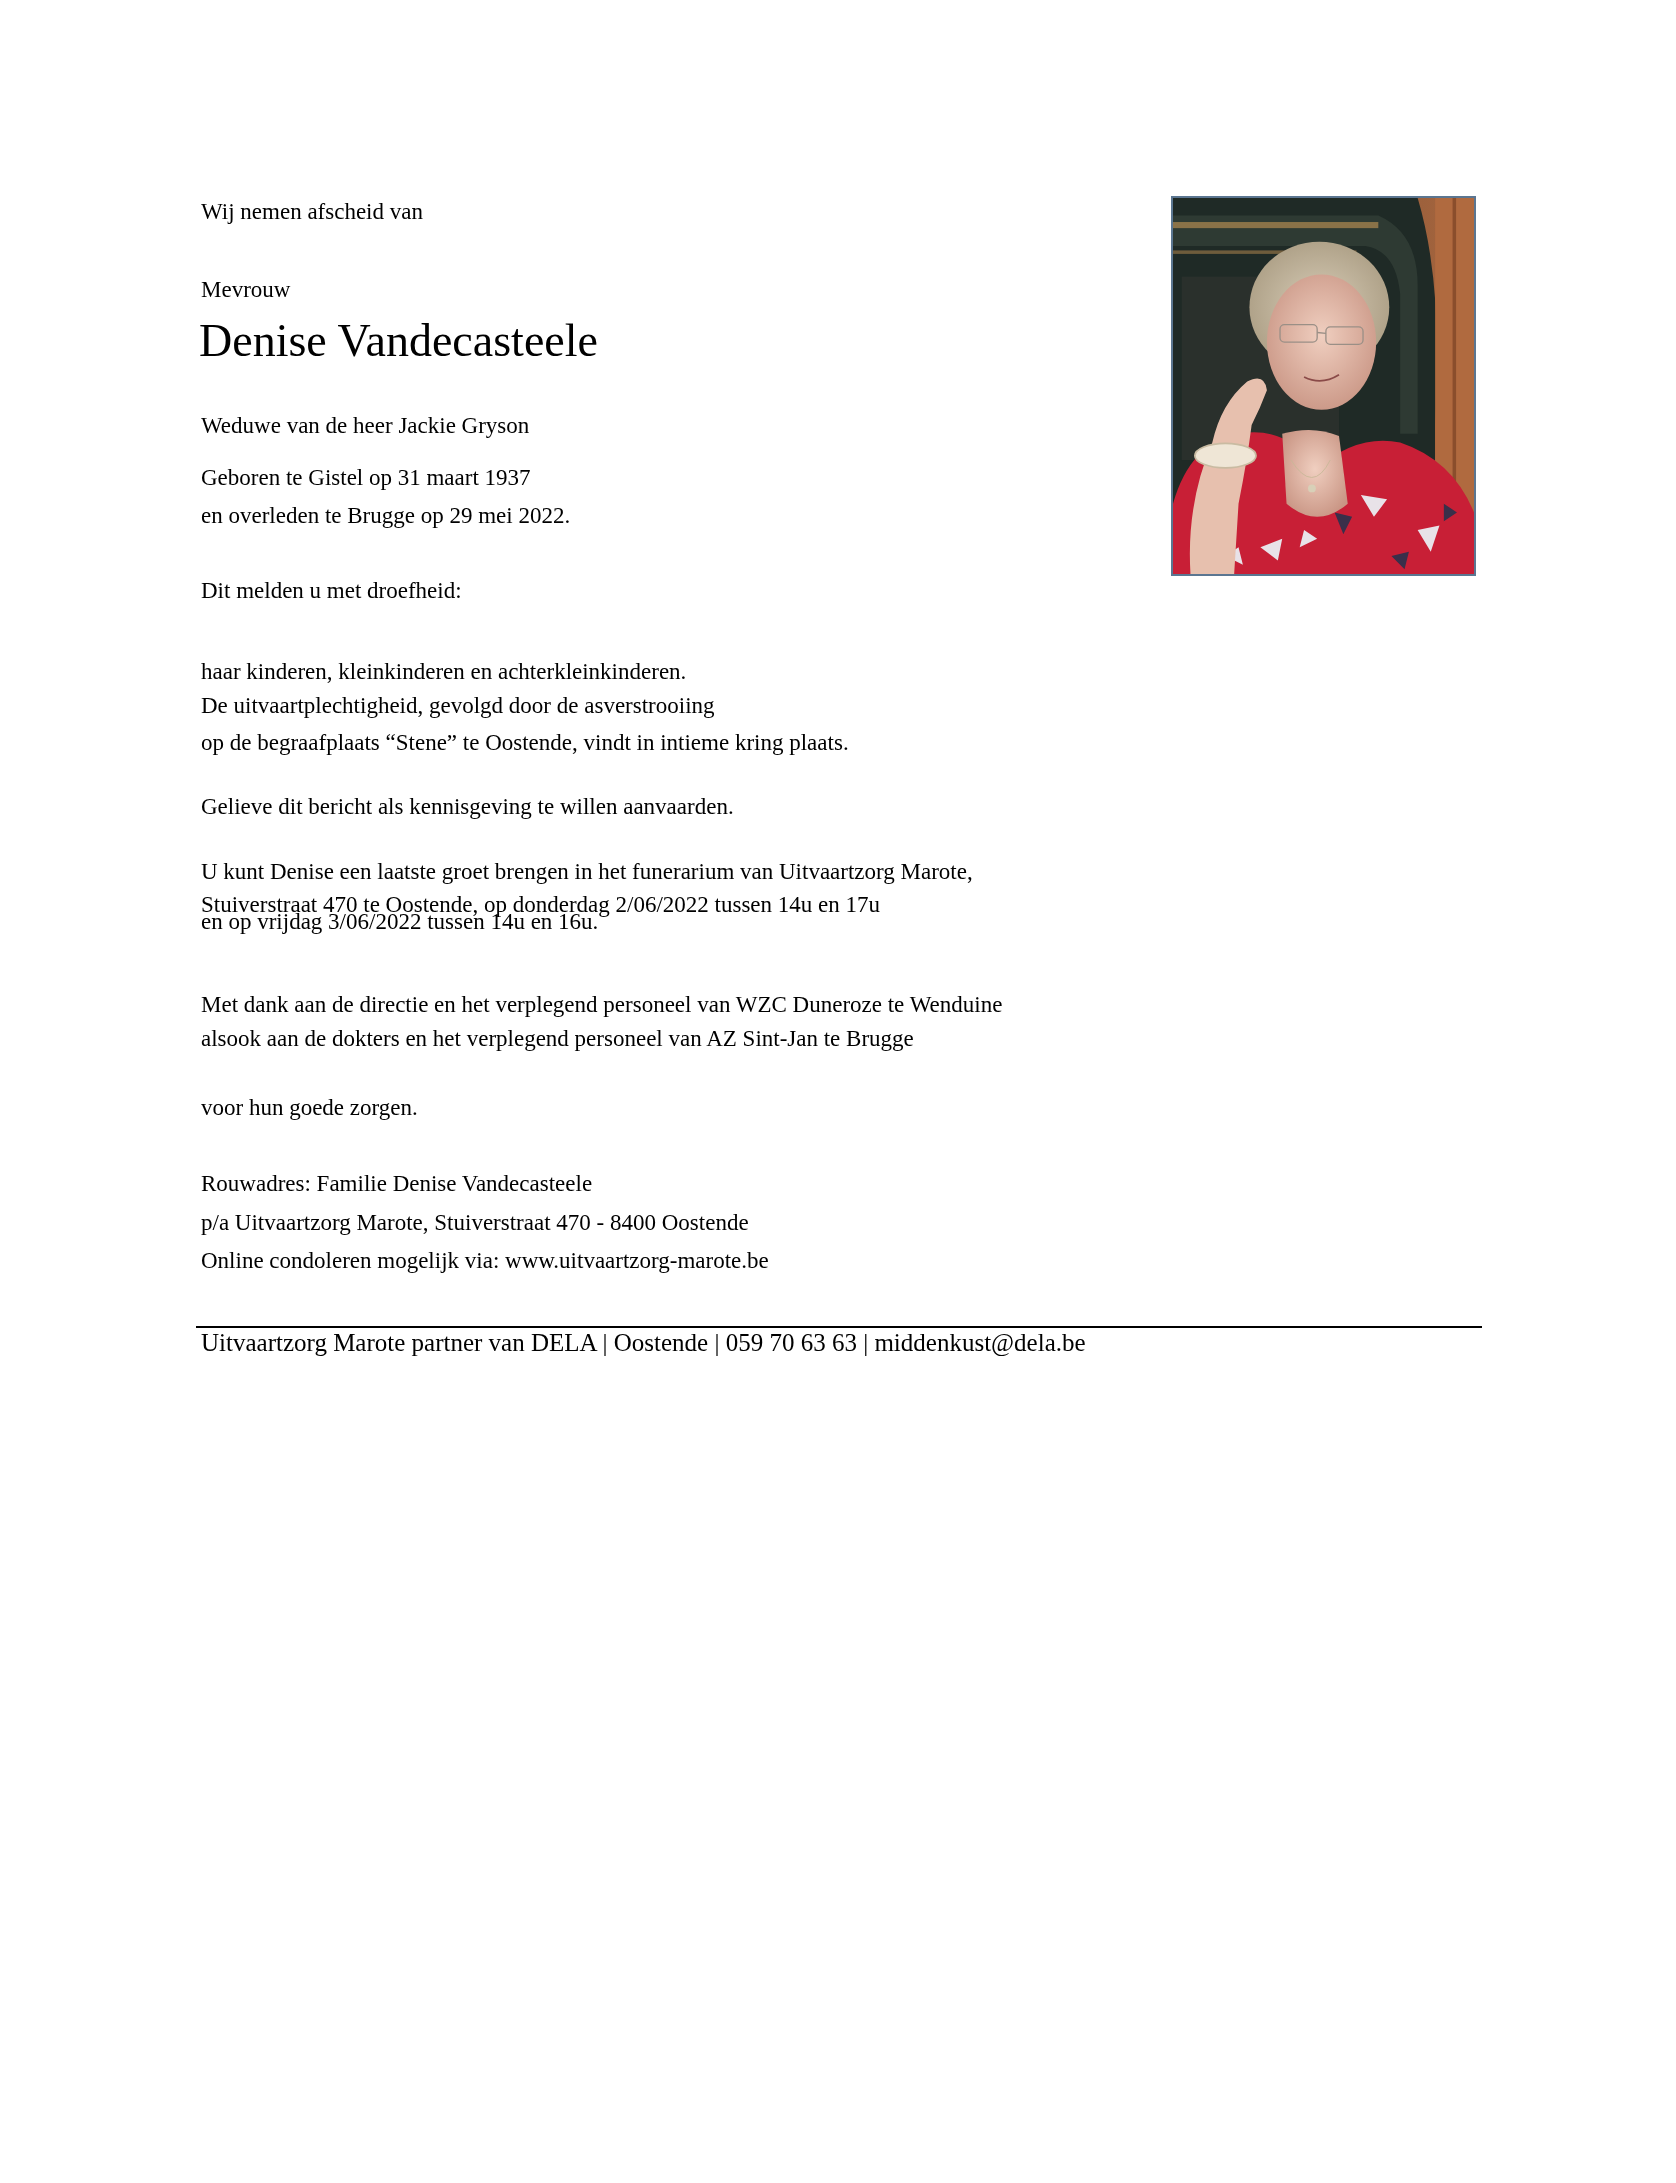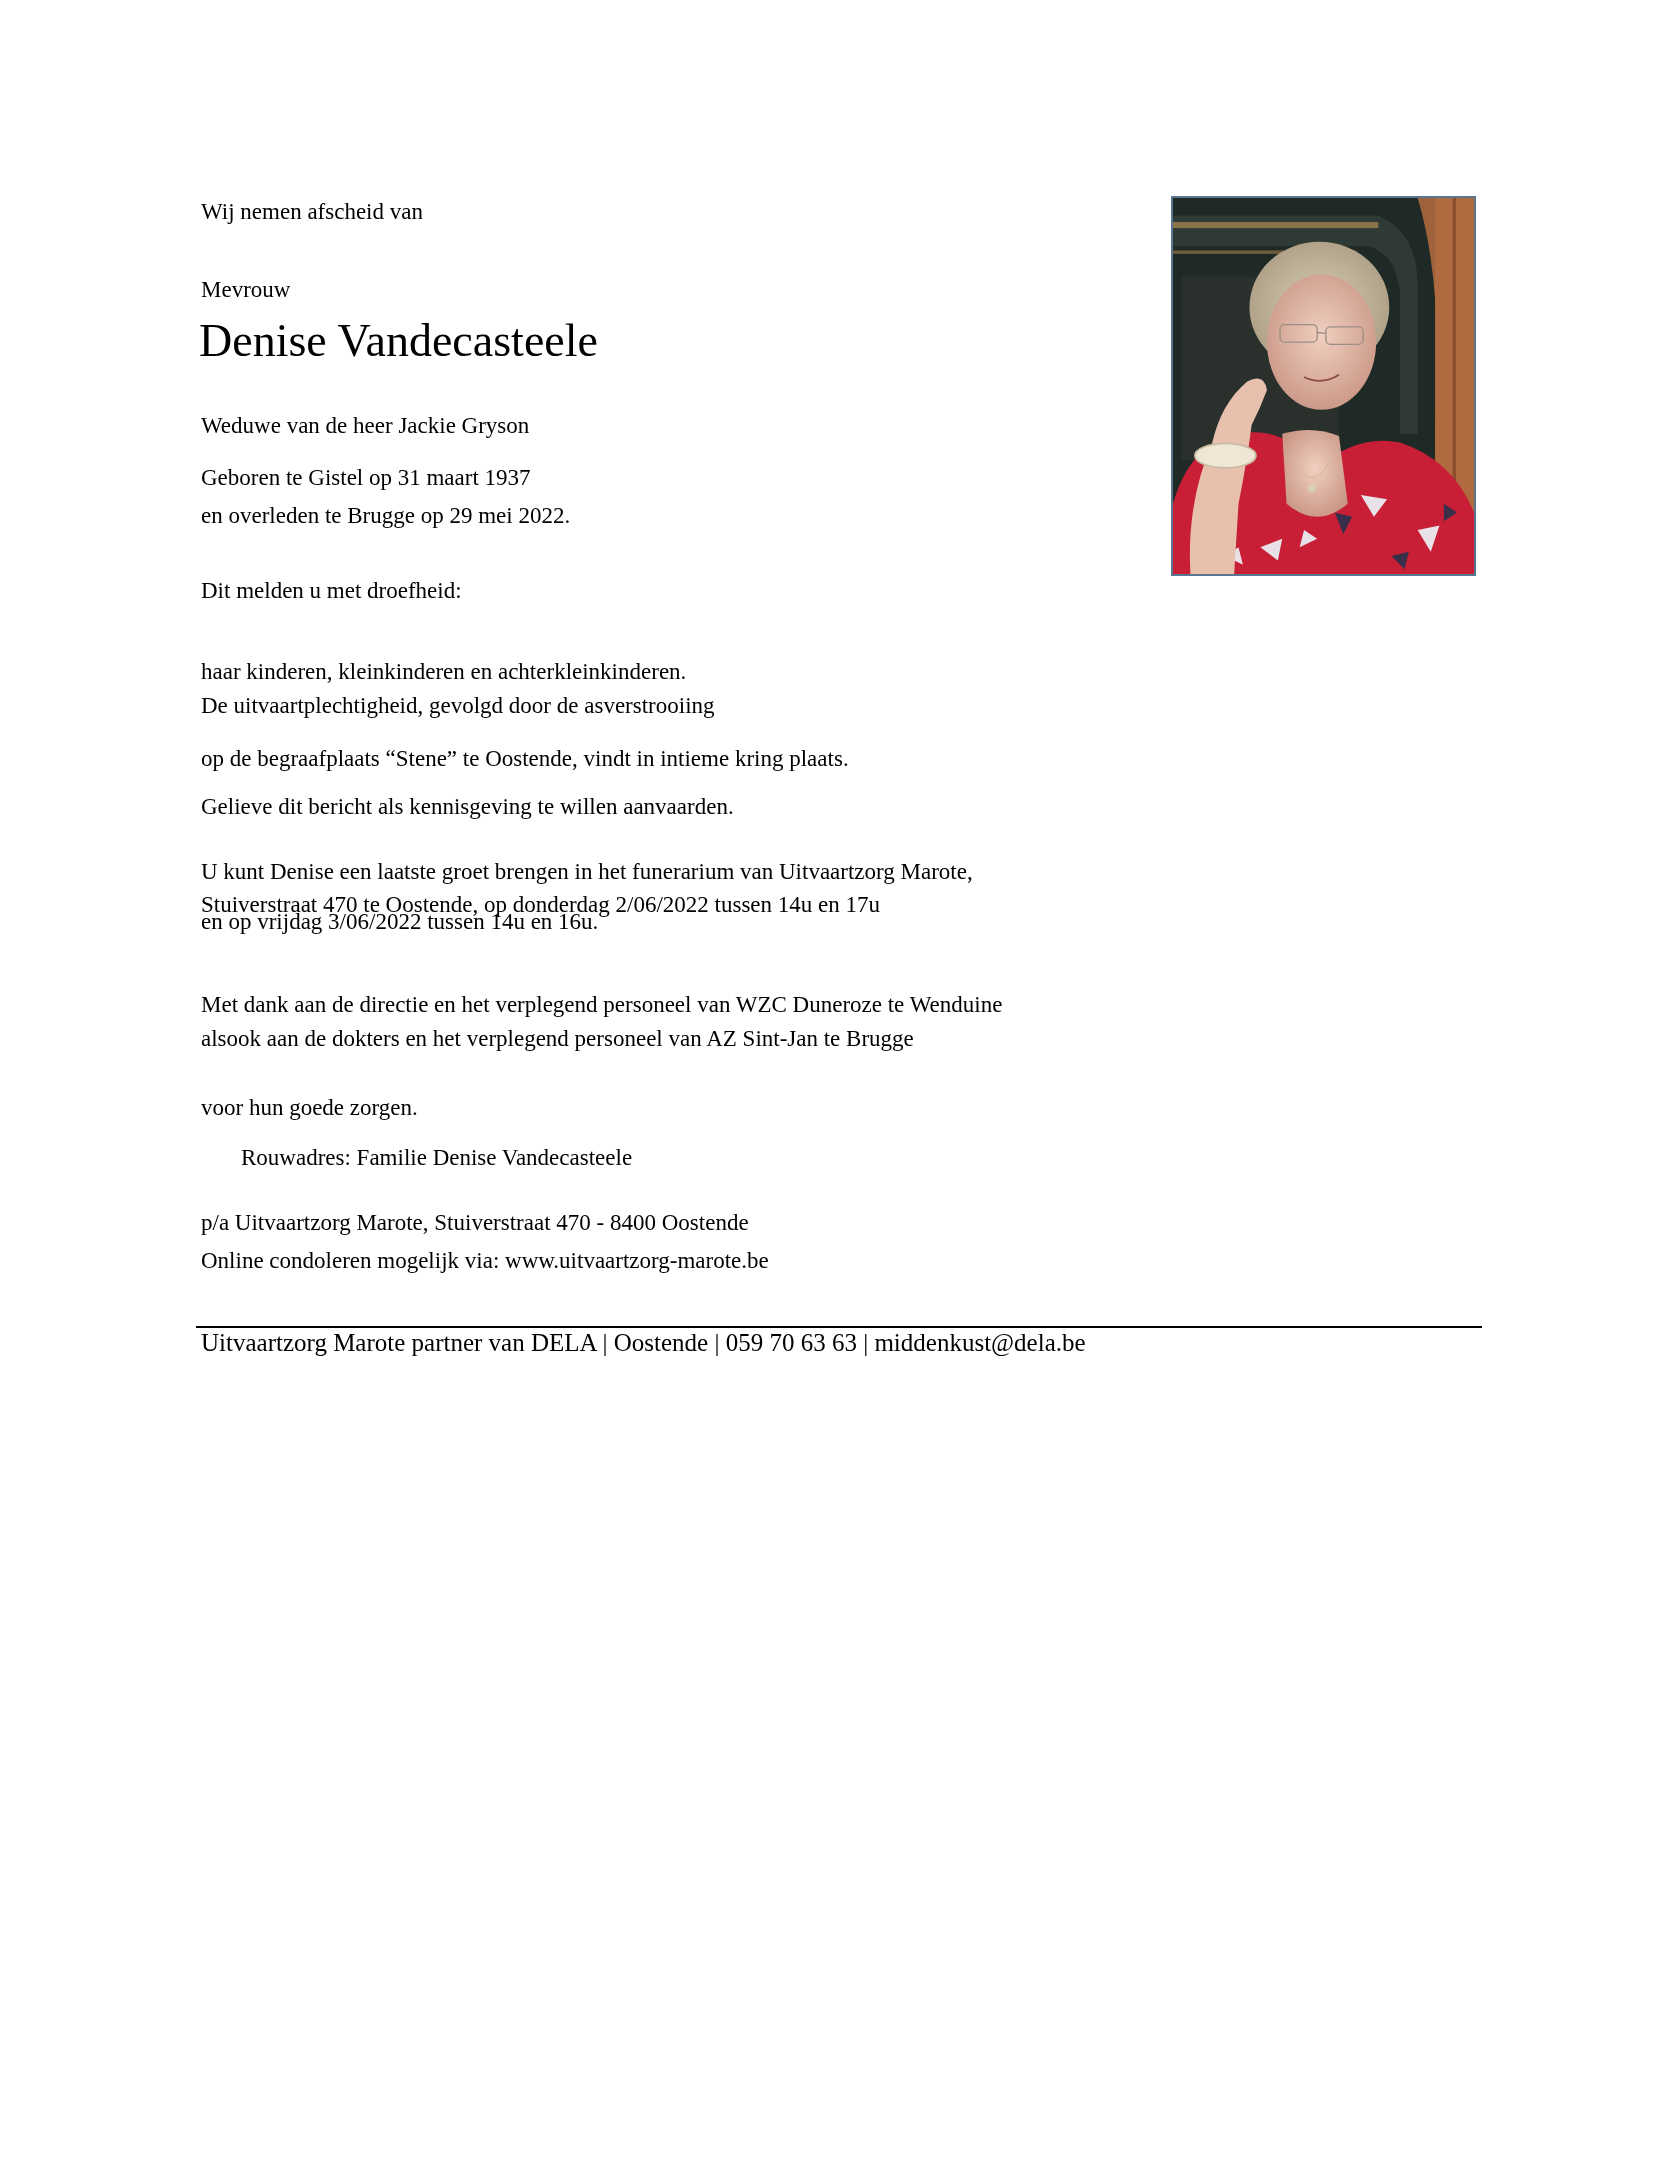--- a/index.html
+++ b/index.html
@@ -66,38 +66,38 @@
 
 <div class="line" style="top:414px;">Weduwe van de heer Jackie Gryson</div>
 <div class="line" style="top:466px;">Geboren te Gistel op 31 maart 1937</div>
 <div class="line" style="top:504px;">en overleden te Brugge op 29 mei 2022.</div>
 
 <div class="line" style="top:579px;">Dit melden u met droefheid:</div>
 <div class="line" style="top:660px;">haar kinderen, kleinkinderen en achterkleinkinderen.</div>
 
 <div>
   <div class="line" style="top:694px;">De uitvaartplechtigheid, gevolgd door de asverstrooiing</div>
-  <div class="line" style="top:731px;margin-top:16px;">op de begraafplaats “Stene” te Oostende, vindt in intieme kring plaats.</div>
+  <div class="line" style="top:731px;">op de begraafplaats “Stene” te Oostende, vindt in intieme kring plaats.</div>
   <div class="line" style="top:795px;">Gelieve dit bericht als kennisgeving te willen aanvaarden.</div>
 </div>
 
 <div>
   <div class="line" style="top:860px;">U kunt Denise een laatste groet brengen in het funerarium van Uitvaartzorg Marote,</div>
   <div class="line" style="top:893px;">Stuiverstraat 470 te Oostende, op donderdag 2/06/2022 tussen 14u en 17u</div>
   <div class="line" style="top:883px;margin-top:27px;">en op vrijdag 3/06/2022 tussen 14u en 16u.</div>
 </div>
 
 <div>
   <div class="line" style="top:993px;">Met dank aan de directie en het verplegend personeel van WZC Duneroze te Wenduine</div>
   <div class="line" style="top:1027px;">alsook aan de dokters en het verplegend personeel van AZ Sint-Jan te Brugge</div>
   <div class="line" style="top:1096px;">voor hun goede zorgen.</div>
 </div>
 
 <div>
-  <div class="line" style="top:1146px;margin-left:40px;">Rouwadres: Familie Denise Vandecasteele</div>
+  <div class="line" style="top:1172px;">Rouwadres: Familie Denise Vandecasteele</div>
   <div class="line" style="top:1211px;">p/a Uitvaartzorg Marote, Stuiverstraat 470 - 8400 Oostende</div>
   <div class="line" style="top:1249px;">Online condoleren mogelijk via: www.uitvaartzorg-marote.be</div>
 </div>
 
 <div class="photo-frame" title="Portrait of Denise Vandecasteele">
   <svg viewBox="0 0 689 861" preserveAspectRatio="none">
     <defs>
       <linearGradient id="wood" x1="0" x2="1" y1="0" y2="0">
         <stop offset="0" stop-color="#6a4a34"></stop>
         <stop offset="1" stop-color="#a8663e"></stop>

